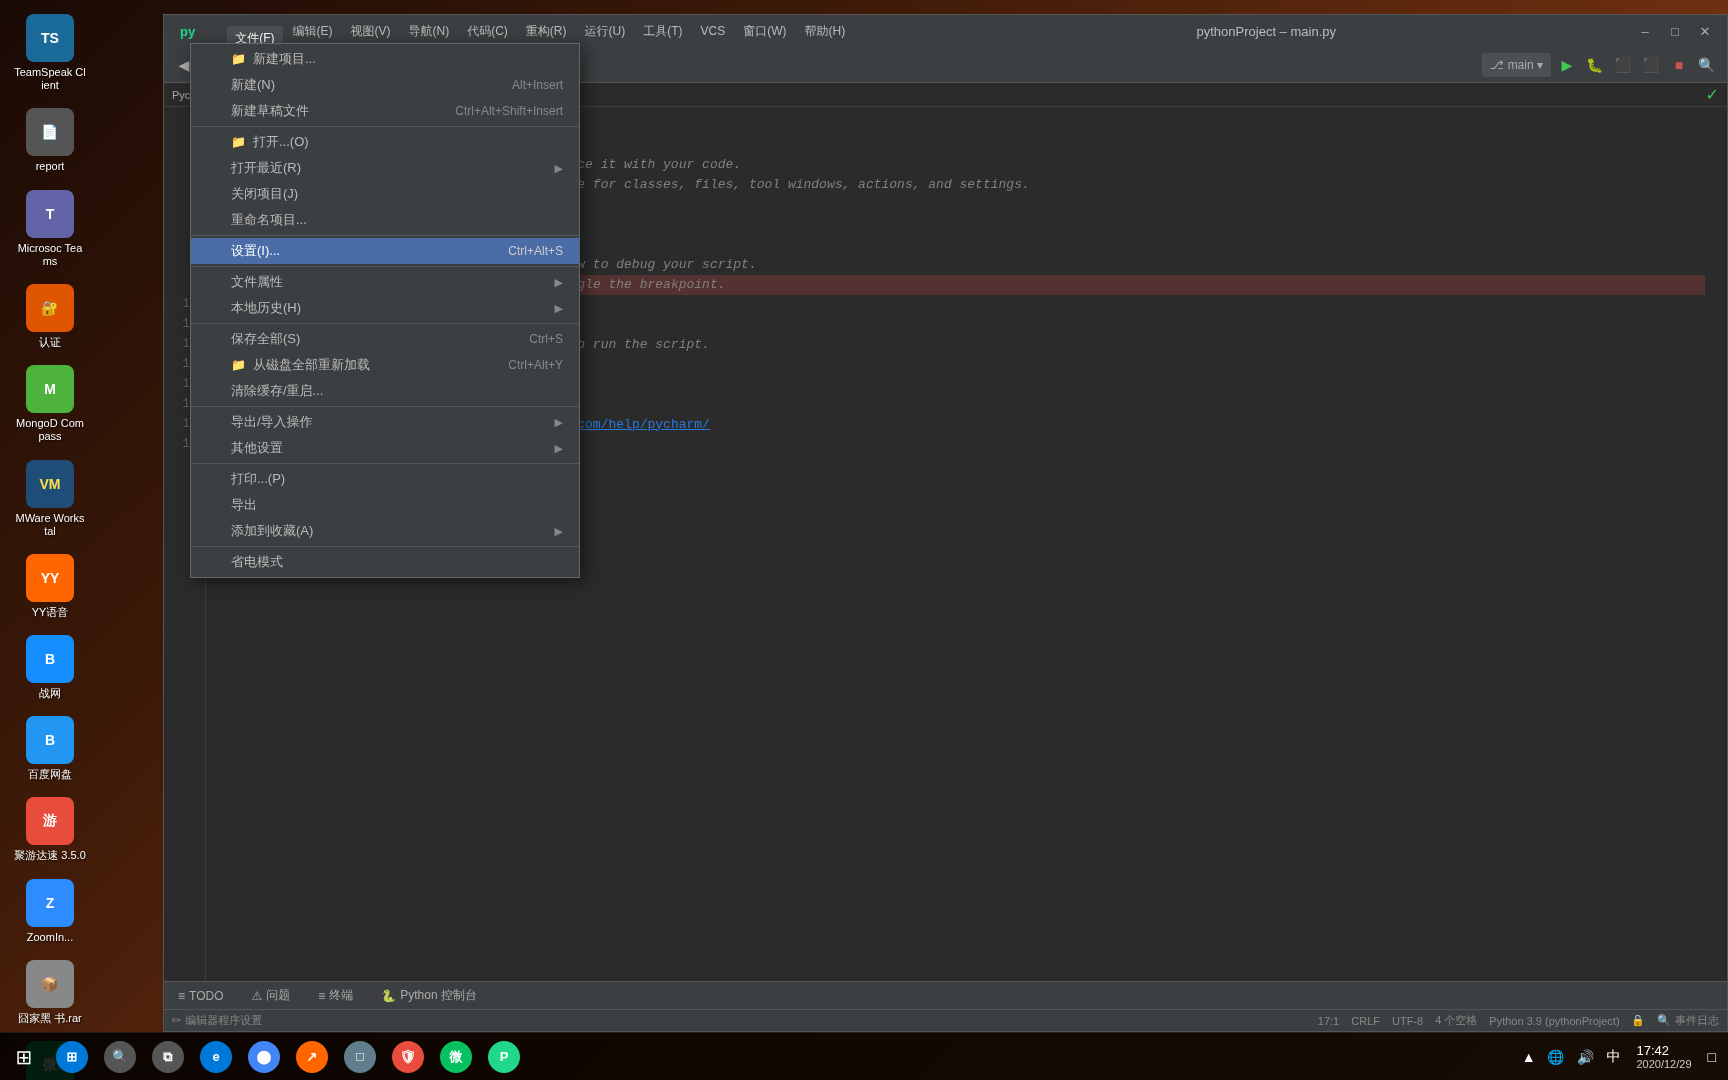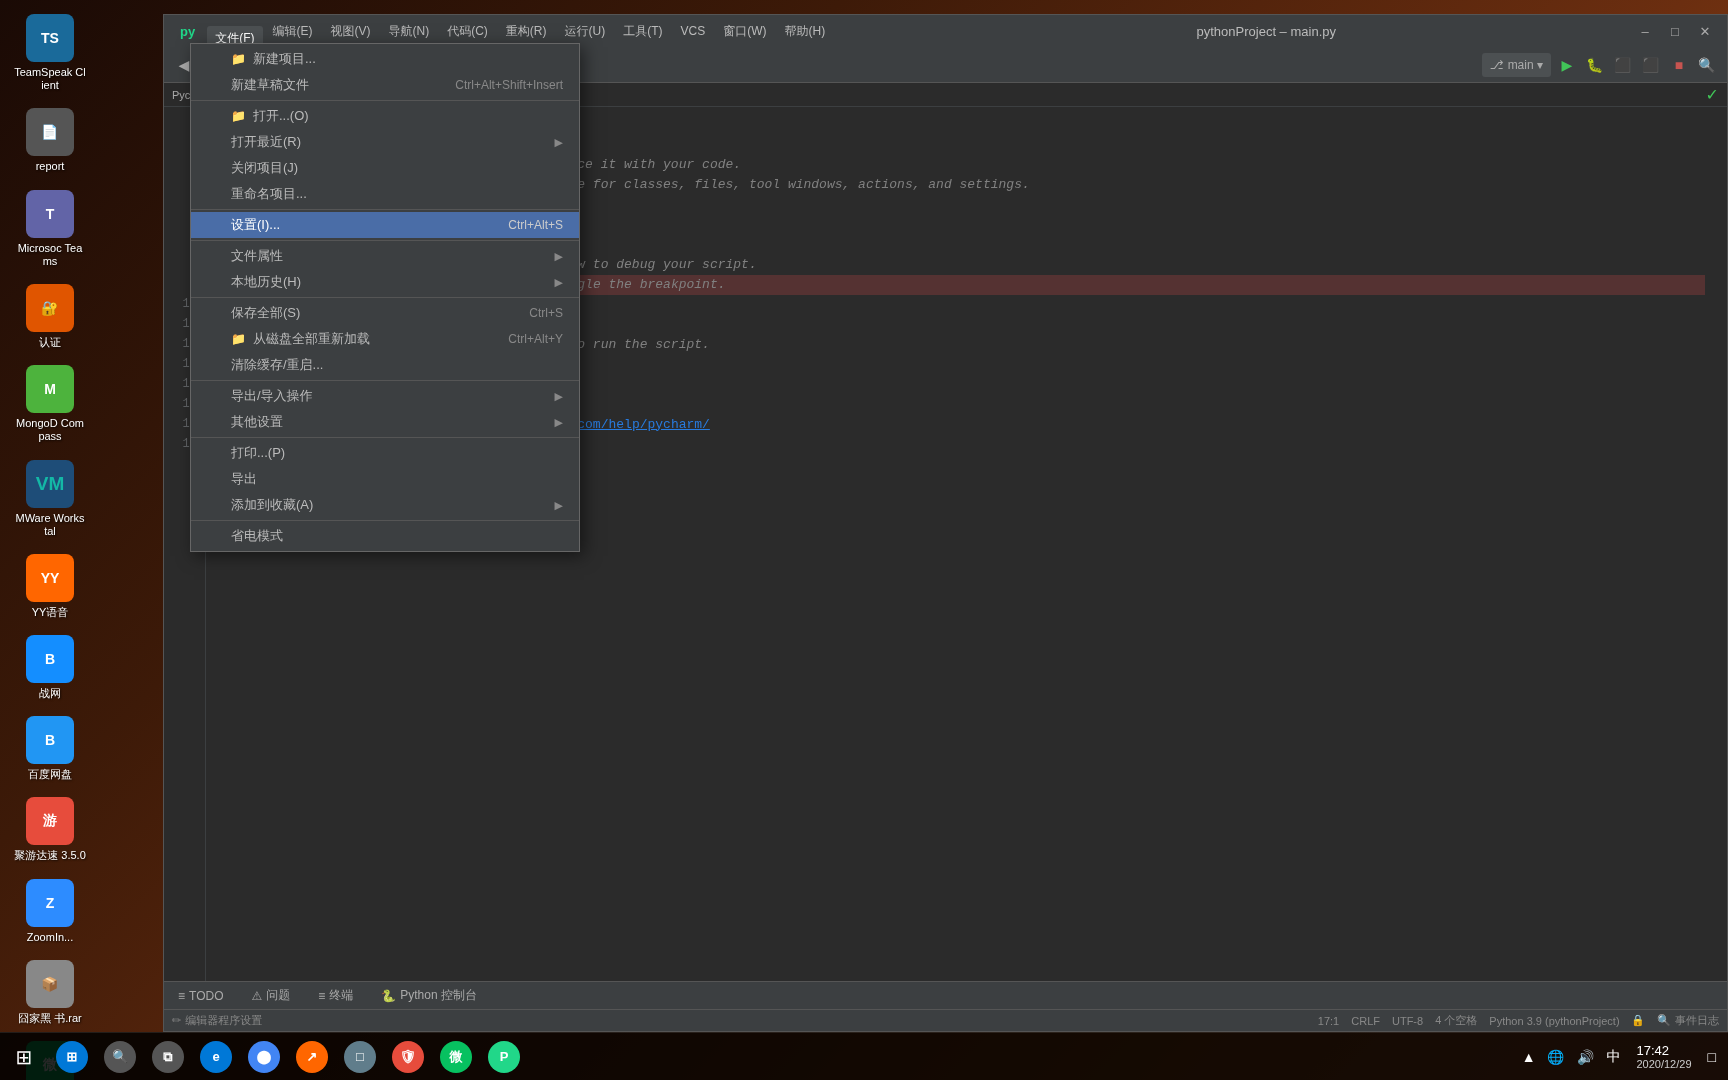--- a/index.html
+++ b/index.html
@@ -159,21 +159,21 @@
       display: flex;
       align-items: center;
       justify-content: space-between;
       padding: 0 8px;
       flex-shrink: 0;
     }
 
     .title-bar-left {
       display: flex;
       align-items: center;
-      gap: 4px;
+      gap: 24px;
       flex: 1;
     }
 
     .title-bar-menu {
       display: flex;
       gap: 2px;
       align-items: center;
     }
 
     .menu-item {
@@ -515,21 +515,21 @@
         <div class="desktop-icon">
           <div class="icon-img" style="background: rgb(224, 85, 0); color: rgb(255, 255, 255); font-size: 14px; font-weight: bold;">🔐</div>
           <div class="icon-label">认证</div>
         </div>
         <div class="desktop-icon">
           <div class="icon-img" style="background: rgb(77, 179, 61); color: rgb(255, 255, 255); font-size: 14px; font-weight: bold;">M</div>
           <div class="icon-label">MongoD
 Compass</div>
         </div>
         <div class="desktop-icon">
-          <div class="icon-img" style="background: rgb(30, 77, 120); color: #14b8a6; font-size: 19px; font-weight: bold;">VM</div>
+          <div class="icon-img" style="background: rgb(30, 77, 120); color: #fde047; font-size: 14px; font-weight: bold;">VM</div>
           <div class="icon-label">MWare
 Workstal</div>
         </div>
       </div>
       <div style="display: flex; flex-direction: column; gap: 8px; float: left; margin-right: 4px;">
         <div class="desktop-icon">
           <div class="icon-img" style="background: rgb(255, 102, 0); color: rgb(255, 255, 255); font-size: 14px; font-weight: bold;">YY</div>
           <div class="icon-label">YY语音</div>
         </div>
         <div class="desktop-icon">
@@ -731,20 +731,25 @@
     <div class="dropdown-overlay">
       <div class="file-menu" id="file-menu-container">
       <div class="menu-section">
             <div class="menu-row">
               <span class="menu-check"></span>
               <span class="folder-icon">📁</span>
               <span class="label">新建项目...</span>
             </div>
             <div class="menu-row">
               <span class="menu-check"></span>
+              <span class="label">新建(N)</span>
+              <span class="shortcut">Alt+Insert</span>
+            </div>
+            <div class="menu-row">
+              <span class="menu-check"></span>
               <span class="label">新建草稿文件</span>
               <span class="shortcut">Ctrl+Alt+Shift+Insert</span>
             </div>
           </div>
           <div class="menu-section">
             <div class="menu-row">
               <span class="menu-check"></span>
               <span class="folder-icon">📁</span>
               <span class="label">打开...(O)</span>
             </div>

